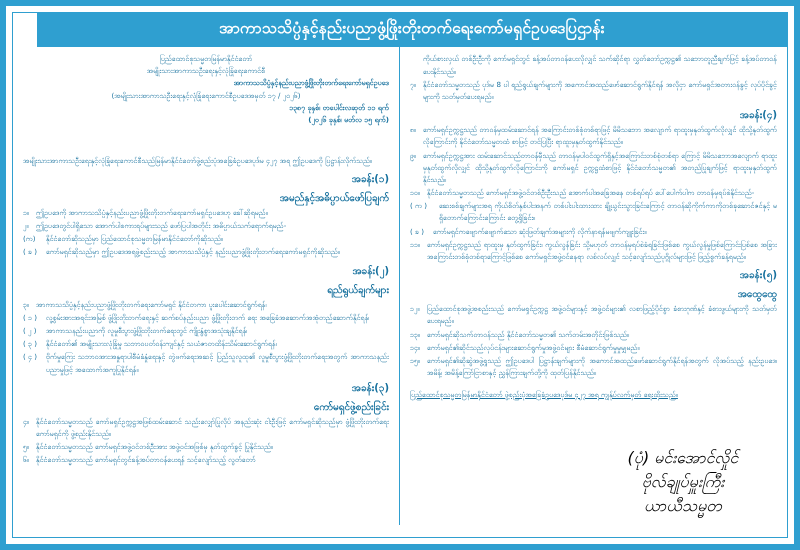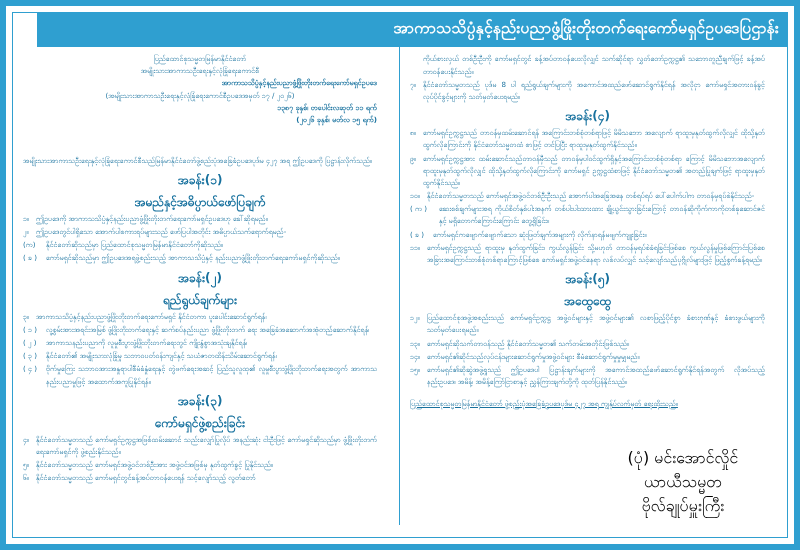--- a/index.html
+++ b/index.html
@@ -29,38 +29,38 @@
     right: 6px;
     bottom: 6px;
     border: 1px solid #2f9fd0;
     box-sizing: border-box;
     background: #ffffff;
     overflow: hidden;
   }
   .title-band {
     background: #2f9fd0;
     color: #ffffff;
-    text-align: right;
+    text-align: center;
     padding: 6px 8px 8px 8px;
     font-size: 15.5px;
     font-weight: bold;
     letter-spacing: 0.3px;
     line-height: 1.25;
     border-bottom: 1px solid #2f9fd0;
     margin-left: 24px;
   }
   .cols {
     display: flex;
     flex-direction: row;
     align-items: stretch;
     height: 478px;
   }
   .col {
     flex: 1 1 50%;
-    padding: 6px 22px 4px 10px;
+    padding: 6px 10px 4px 10px;
     box-sizing: border-box;
     position: relative;
   }
   .col-left {
     border-right: 1px solid #2f9fd0;
   }
   .txt {
     color: #17719e;
     font-size: 7.1px;
     line-height: 1.72;
@@ -75,23 +75,23 @@
   .bold {
     font-weight: bold;
     text-align: right;
   }
   .head-block div {
     line-height: 1.7;
   }
   .spacer-3 { height: 6px; }
   .spacer-5 { height: 9px; }
   .sec-head {
-    text-align: center;
+    text-align: right;
     font-weight: bold;
-    font-size: 12px;
+    font-size: 10px;
     color: #17719e;
     margin: 4px 0 2px 0;
     line-height: 1.5;
   }
   .para {
     display: flex;
     flex-direction: row;
     margin-bottom: 1px;
   }
   .num {
@@ -111,20 +111,21 @@
     font-size: 7.1px;
     line-height: 1.72;
     text-align: justify;
   }
   .sig-wrap {
     position: absolute;
     right: 14px;
     bottom: 6px;
     text-align: center;
     width: 180px;
+    font-style: italic;
   }
   .closing {
     color: #17719e;
     font-size: 7.1px;
     line-height: 1.72;
     text-align: justify;
     text-decoration: underline;
   }
 </style>
 </head>
@@ -271,20 +272,20 @@
           <div class="num w2">၁၅။</div>
           <div class="body">ကော်မရှင်၏ဆိုဆွဲအဖွဲ့ရှုသည် ဤဥပဒေပါ ပြဋ္ဌာန်းချက်များကို အကောင်အထည်ဖော်ဆောင်ရွက်နိုင်ရန်အတွက် လိုအပ်သည့် နည်းဥပဒေ၊ အမိန့်၊ အမိန့်ကြော်ငြာစာနှင့် ညွှန်ကြားချက်တို့ကို ထုတ်ပြန်နိုင်သည်။</div>
         </div>
 
         <div class="spacer-5"></div>
 
         <div class="closing">ပြည်ထောင်စုသမ္မတမြန်မာနိုင်ငံတော် ဖွဲ့စည်းပုံအခြေခံဥပဒေပုဒ်မ ၄၂၇ အရ ကျွန်ုပ်လက်မှတ် ရေးထိုးသည်။</div>
 
         <div class="sig-wrap">
           <div>(ပုံ) မင်းအောင်လှိုင်</div>
+          <div>ဗိုလ်ချုပ်မှူးကြီး</div>
           <div>ယာယီသမ္မတ</div>
-          <div>ဗိုလ်ချုပ်မှူးကြီး</div>
         </div>
 
       </div>
     </div>
   </div>
 </div>
 
 </body></html>

